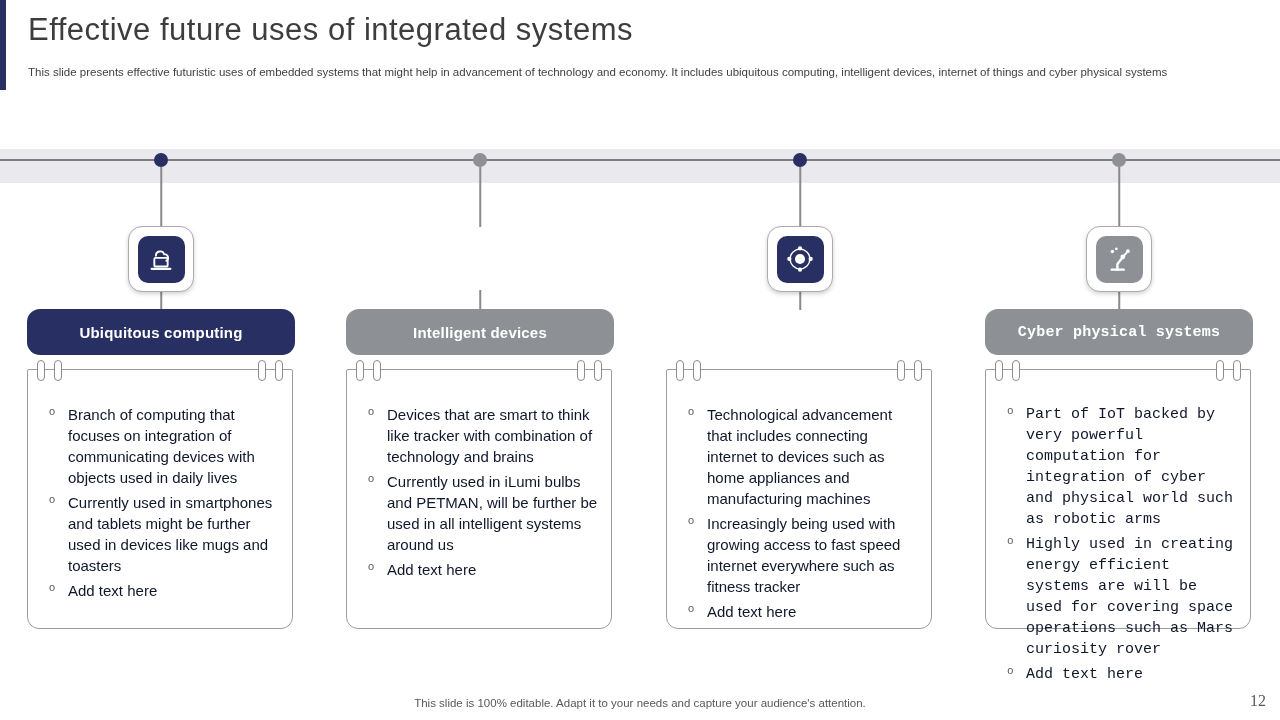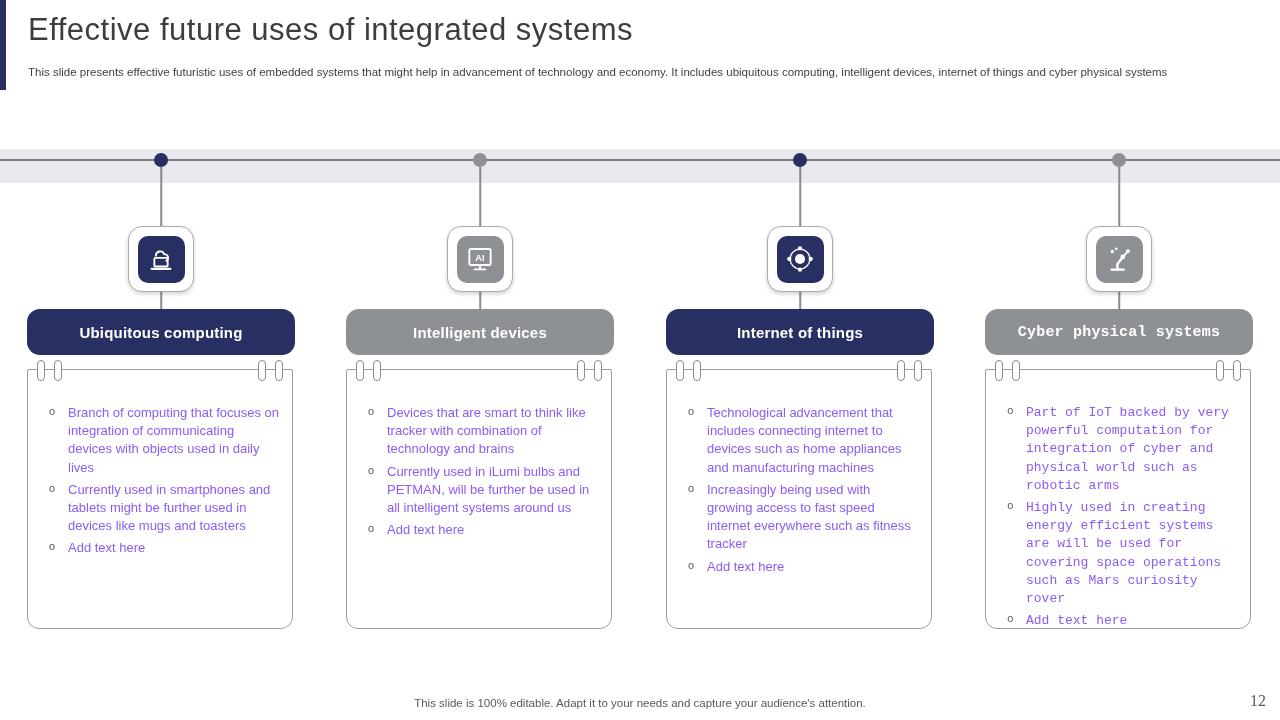--- a/index.html
+++ b/index.html
@@ -32,21 +32,21 @@
 
   .col-header{position:absolute;top:309px;left:0;width:268px;height:46px;display:flex;align-items:center;justify-content:center;
     color:#fff;font-size:15px;font-weight:bold;letter-spacing:.2px;border-radius:13px;}
 
   .note-card{position:absolute;top:369px;left:0;width:266px;height:260px;background:#fff;border:1px solid #9d9d9d;
     border-radius:2px 2px 12px 12px;box-sizing:border-box;}
   .loop{position:absolute;top:-10px;width:6px;height:19px;border:1.6px solid #8b8b8b;border-radius:4px;background:#fff;}
   .loop.l1{left:9px;} .loop.l2{left:26px;} .loop.r1{right:26px;} .loop.r2{right:9px;}
 
   .bullets{margin:0;padding:34px 12px 0 18px;list-style:none;}
-  .bullets li{position:relative;padding-left:22px;margin-bottom:4px;font-size:13px;line-height:1.4;color:#8b5cf6;}
+  .bullets li{position:relative;padding-left:22px;margin-bottom:4px;font-size:15px;line-height:1.4;color:#0f172a;}
   .bullets li::before{content:"o";position:absolute;left:3px;top:0;font-size:11px;color:#595959;}
 
   .footer-note{position:absolute;left:0;top:697px;width:1280px;text-align:center;font-size:11.5px;color:#595959;}
   .page-number{position:absolute;right:38px;top:692px;font-size:16px;color:#595959;font-family:Liberation Serif, serif;}
 
   svg{display:block;}
 </style>
 </head>
 <body>
 
@@ -84,29 +84,20 @@
         <li>Currently used in smartphones and tablets might be further used in devices like mugs and toasters</li>
         <li>Add text here</li>
       </ul>
     </div>
   </div>
 
   <div class="column col-2">
     <span class="dot theme-gray"></span>
     <span class="connector top"></span>
     <span class="connector mid"></span>
-    <div class="icon-tile">
-      <div class="icon-inner theme-gray">
-        <svg viewBox="0 0 24 24" width="32" height="32">
-          <rect x="4" y="4.5" width="16" height="12" rx="1" fill="none" stroke="#fff" stroke-width="1.4"></rect>
-          <text x="12" y="13.2" font-size="7" fill="#fff" text-anchor="middle" font-family="sans-serif" font-weight="bold">AI</text>
-          <path d="M12 16.5v3M8 19.8h8" stroke="#fff" stroke-width="1.4" stroke-linecap="round"></path>
-        </svg>
-      </div>
-    </div>
     <div class="col-header theme-gray">Intelligent devices</div>
     <div class="note-card">
       <span class="loop l1"></span>
       <span class="loop l2"></span>
       <span class="loop r1"></span>
       <span class="loop r2"></span>
       <ul class="bullets">
         <li>Devices that are smart to think like tracker with combination of technology and brains</li>
         <li>Currently used in iLumi bulbs and PETMAN,  will be further be used in all intelligent systems around us</li>
         <li>Add text here</li>
@@ -123,21 +114,20 @@
         <svg viewBox="0 0 24 24" width="32" height="32">
           <circle cx="12" cy="12" r="3.8" fill="#fff"></circle>
           <circle cx="12" cy="12" r="7.4" fill="none" stroke="#fff" stroke-width="1"></circle>
           <circle cx="12" cy="4" r="1.6" fill="#fff"></circle>
           <circle cx="20" cy="12" r="1.6" fill="#fff"></circle>
           <circle cx="12" cy="20" r="1.6" fill="#fff"></circle>
           <circle cx="4" cy="12" r="1.6" fill="#fff"></circle>
         </svg>
       </div>
     </div>
-    <div class="col-header theme-navy">Internet of things</div>
     <div class="note-card">
       <span class="loop l1"></span>
       <span class="loop l2"></span>
       <span class="loop r1"></span>
       <span class="loop r2"></span>
       <ul class="bullets">
         <li>Technological advancement that includes connecting internet to devices such as home appliances and manufacturing machines</li>
         <li>Increasingly being used with growing access to fast speed internet everywhere such as fitness tracker</li>
         <li>Add text here</li>
       </ul>

